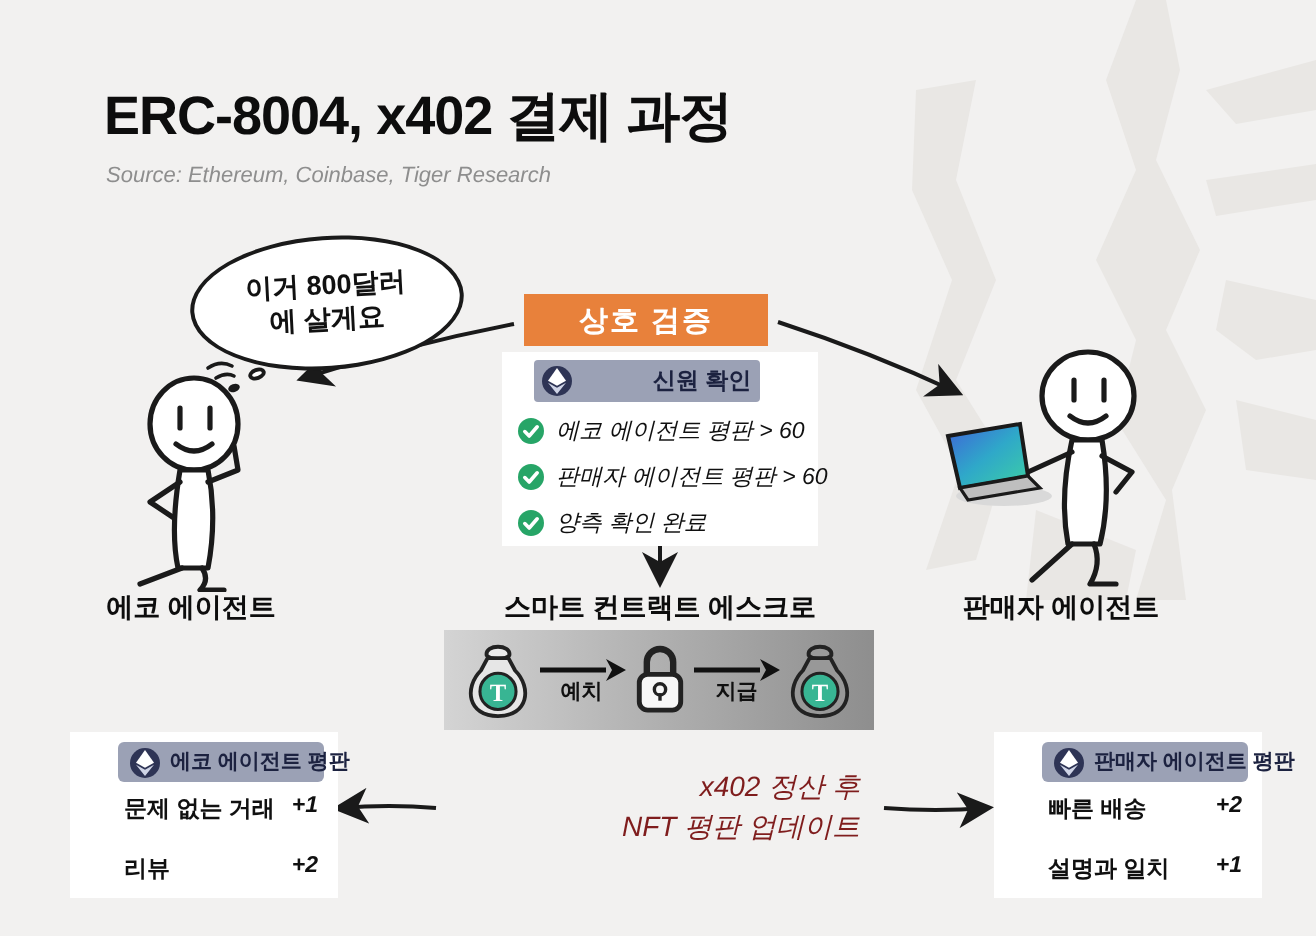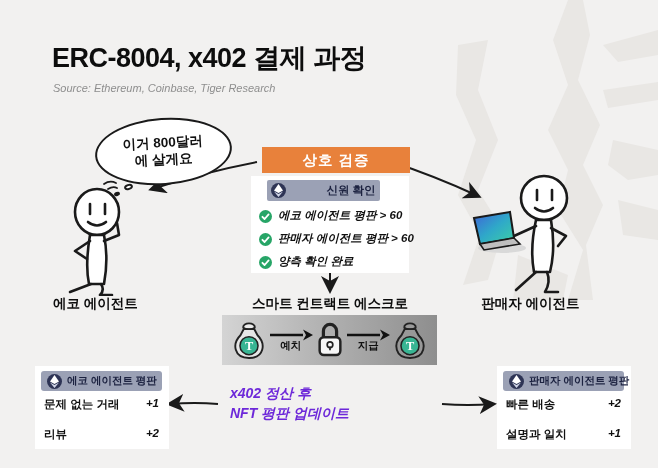--- a/index.html
+++ b/index.html
@@ -18,61 +18,61 @@
   .bubble { position:absolute; left:95px; top:118px; width:137px; height:67px;
     background:#fff; border:2.5px solid #1a1a1a; border-radius:50%;
     display:flex; align-items:center; justify-content:center; text-align:center;
     transform:rotate(-4deg); }
   .bubble .txt { font-size:13.5px; font-weight:bold; line-height:1.25; color:#111; transform:rotate(1deg); }
   .bubble-dot { position:absolute; background:#fff; border:2px solid #1a1a1a; border-radius:50%; }
   .dot1 { left:124px; top:184px; width:9px; height:6px; transform:rotate(-20deg); }
   .dot2 { left:114px; top:192px; width:6px; height:4px; transform:rotate(-20deg); }
 
   
-  .banner { position:absolute; left:262px; top:147px; width:148px; height:26px;
+  .banner { position:absolute; left:262px; top:147px; width:122px; height:26px;
     display:flex; align-items:center; justify-content:center;
     color:#fff; font-size:14.5px; font-weight:bold; letter-spacing:1px; }
 
   
   .id-panel { position:absolute; left:251px; top:176px; width:158px; height:97px; background:#fff; }
   .id-header { position:absolute; left:16px; top:4px; width:113px; height:21px; border-radius:2px;
     display:flex; align-items:center; justify-content:center; gap:6px;
     font-size:11.5px; font-weight:bold; color:#1c2240; }
   .checks { position:absolute; left:8px; top:32px; display:flex; flex-direction:column; gap:8px; }
-  .check-row { display:flex; align-items:flex-end; gap:6px; font-size:11.5px; font-weight:bold; font-style:italic; color:#101010; white-space:nowrap; }
+  .check-row { display:flex; align-items:center; gap:6px; font-size:11.5px; font-weight:normal; font-style:italic; color:#101010; white-space:nowrap; }
 
   .eth-circle { width:15px; height:15px; border-radius:50%; display:flex; align-items:center; justify-content:center; flex:0 0 auto; }
 
   
   .agent-label { position:absolute; font-size:13.5px; font-weight:bold; text-align:center; color:#0d0d0d; }
   .agent-label.left  { left:33px;  top:295px; width:125px; }
   .agent-label.right { left:468px; top:295px; width:125px; }
 
   
   .escrow-title { position:absolute; left:230px; top:295px; width:200px; text-align:center;
     font-size:13.5px; font-weight:bold; color:#0d0d0d; }
   .escrow-box { position:absolute; left:222px; top:315px; width:215px; height:50px;
     background:linear-gradient(90deg,#D4D4D4 0%,#B3B3B3 45%,#8E8E8E 100%);
     display:flex; align-items:center; justify-content:space-between; padding:0 8px; }
   .flow-arrow { display:flex; flex-direction:column; align-items:center; margin-top:2px; }
   .flow-arrow .lbl { font-size:10.5px; font-weight:bold; color:#101010; margin-top:-2px; }
 
   
-  .rep-card { position:absolute; width:134px; background:#fff; padding:5px 7px 7px 6px; }
+  .rep-card { position:absolute; width:134px; background:#fff; padding:5px 7px 7px 24px; }
   .rep-card.left  { left:35px;  top:366px; }
   .rep-card.right { left:497px; top:366px; }
   .rep-header { height:20px; border-radius:3px; display:flex; align-items:center; gap:5px;
     padding:0 6px; font-size:10.5px; font-weight:bold; color:#1c2240; white-space:nowrap; }
   .rep-rows { margin-top:6px; display:flex; flex-direction:column; gap:15px; padding:0 3px; }
   .rep-row { display:flex; justify-content:space-between; font-size:11.5px; font-weight:bold; color:#101010; }
   .rep-row .val { font-style:italic; }
 
   
-  .settlement { position:absolute; left:230px; top:383px; width:200px; text-align:left;
-    font-size:14px; font-weight:bold; font-style:italic; line-height:1.45; color:#6d28d9; }
+  .settlement { position:absolute; left:230px; top:383px; width:200px; text-align:right;
+    font-size:14px; font-weight:normal; font-style:italic; line-height:1.45; color:#7f1d1d; }
 
   svg { display:block; }
   .overlay { position:absolute; left:0; top:0; pointer-events:none; }
   .fig { position:absolute; }
 </style>
 </head>
 <body>
 
 <div class="canvas">
 

